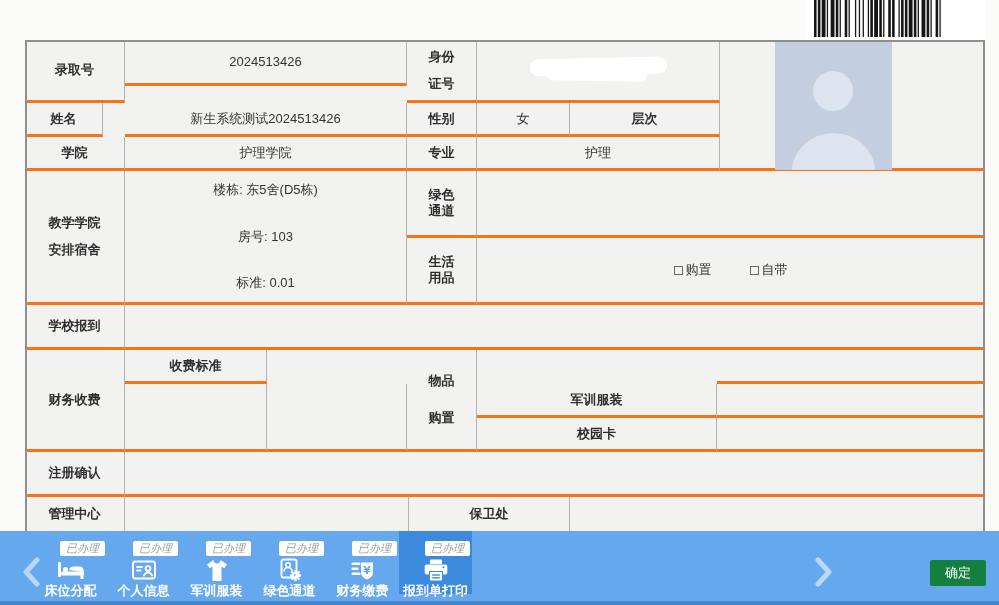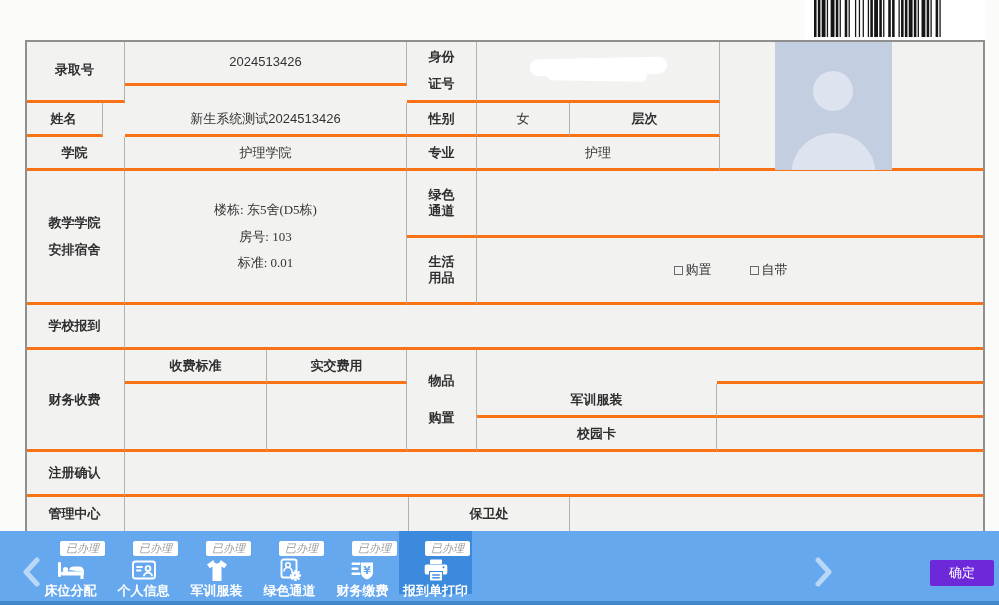--- a/index.html
+++ b/index.html
@@ -15,21 +15,21 @@
   
   .sheet{position:absolute;left:25px;top:40px;width:960px;height:491px;background:#f2f2f1;}
   .t-outline{position:absolute;left:0;top:0;width:960px;height:491px;box-sizing:border-box;
     border:2px solid #8f8f8f;border-bottom:none;pointer-events:none;z-index:3;}
   .cell{position:absolute;box-sizing:border-box;
     border-right:1px solid #b3b2b1;border-bottom:3px solid #f97316;
     display:flex;align-items:center;justify-content:center;text-align:center;
     color:#333;font-size:13px;line-height:1.2;}
   .lbl{font-weight:bold;color:#2e2e2e;}
   .stack{display:flex;flex-direction:column;align-items:center;}
-  .g11{gap:11px;} .g14{} .g13{gap:21px;} .g21{gap:11px;font-family:Liberation Serif, serif;}
+  .g11{gap:11px;} .g14{} .g13{gap:21px;} .g21{gap:31px;}
   
   .blob{position:absolute;background:#ffffff;border-radius:12px;}
   .blob.b1{left:53px;top:18px;width:137px;height:17px;transform:rotate(-1.2deg);}
   .blob.b2{left:70px;top:30px;width:100px;height:11px;transform:rotate(1deg);border-radius:8px;}
   
   .photo{position:absolute;left:55px;top:1px;width:117px;height:129px;overflow:hidden;}
   
   .opt{display:inline-flex;align-items:center;}
   .cb{display:inline-block;width:7px;height:7px;border:1px solid #6b6b6b;margin-right:3px;background:transparent;}
   .optgap{width:38px;display:inline-block;}
@@ -38,22 +38,22 @@
     box-sizing:border-box;border-bottom:4px solid #4286cc;z-index:10;}
   .chev{position:absolute;top:26px;width:22px;height:30px;cursor:pointer;}
   .chev.left{left:21px;} .chev.right{left:812px;}
   .tb-item{position:absolute;top:0;width:73px;height:63px;cursor:pointer;}
   .tb-item.selected{background:#3b8ade;}
   .badge{position:absolute;top:10px;left:26px;background:#ffffff;color:#9a9a9a;
     font-size:11px;line-height:13px;padding:1px 6px;border-radius:2px;white-space:nowrap;font-style:italic;}
   .ticon{position:absolute;top:27px;left:0;width:73px;height:24px;display:flex;align-items:center;justify-content:center;}
   .tlabel{position:absolute;top:51px;left:0;width:73px;text-align:center;color:#fff;
     font-size:13px;font-weight:bold;white-space:nowrap;}
-  .confirm-btn{position:absolute;left:930px;top:29px;width:64px;height:26px;
-    background:#6d28d9;color:#fff;border:none;border-radius:2px;font-size:13px;
+  .confirm-btn{position:absolute;left:930px;top:29px;width:56px;height:26px;
+    background:#15803d;color:#fff;border:none;border-radius:2px;font-size:13px;
     font-family:inherit;cursor:pointer;padding:1px;}
 </style>
 </head>
 <body>
 
 <div class="barcode-wrap">
   <svg id="barcode-svg" width="150" height="37" viewBox="0 0 150 37" fill="#151515">
       <rect x="1.00" y="0" width="2.56" height="37"></rect>
       <rect x="4.84" y="0" width="2.56" height="37"></rect>
       <rect x="8.68" y="0" width="3.84" height="37"></rect>
@@ -158,21 +158,20 @@
         <span class="cb"></span>
         <span>自带</span>
       </span>
   </div>
 
   <div class="cell lbl" style="left:0;top:265px;width:100px;height:45px">学校报到</div>
   <div class="cell" style="left:100px;top:265px;width:860px;height:45px"></div>
 
   <div class="cell lbl" style="left:0;top:310px;width:100px;height:102px">财务收费</div>
   <div class="cell lbl" style="left:100px;top:310px;width:142px;height:34px">收费标准</div>
-  <div class="cell lbl" style="left:242px;top:310px;width:140px;height:34px">实交费用</div>
   <div class="cell" style="left:100px;top:344px;width:142px;height:68px"></div>
   <div class="cell" style="left:242px;top:344px;width:140px;height:68px"></div>
   <div class="cell lbl" style="left:382px;top:310px;width:70px;height:102px">
     <span class="stack g13">
       <span>物品</span>
       <span>购置</span>
     </span>
   </div>
   <div class="cell" style="left:692px;top:310px;width:268px;height:34px"></div>
   <div class="cell lbl" style="left:452px;top:344px;width:240px;height:34px">军训服装</div>

